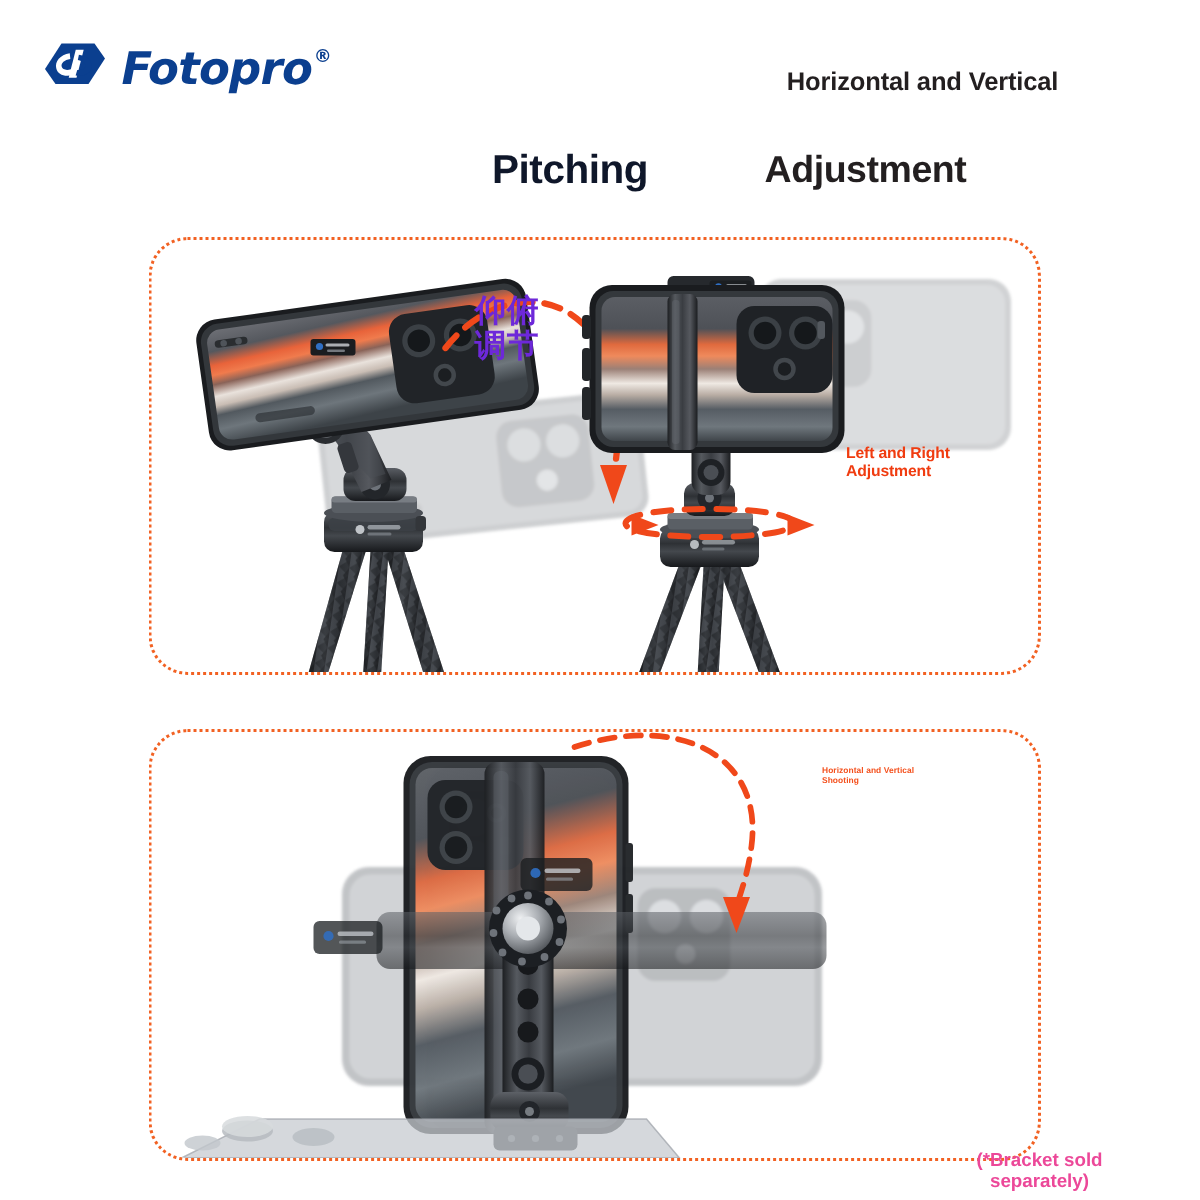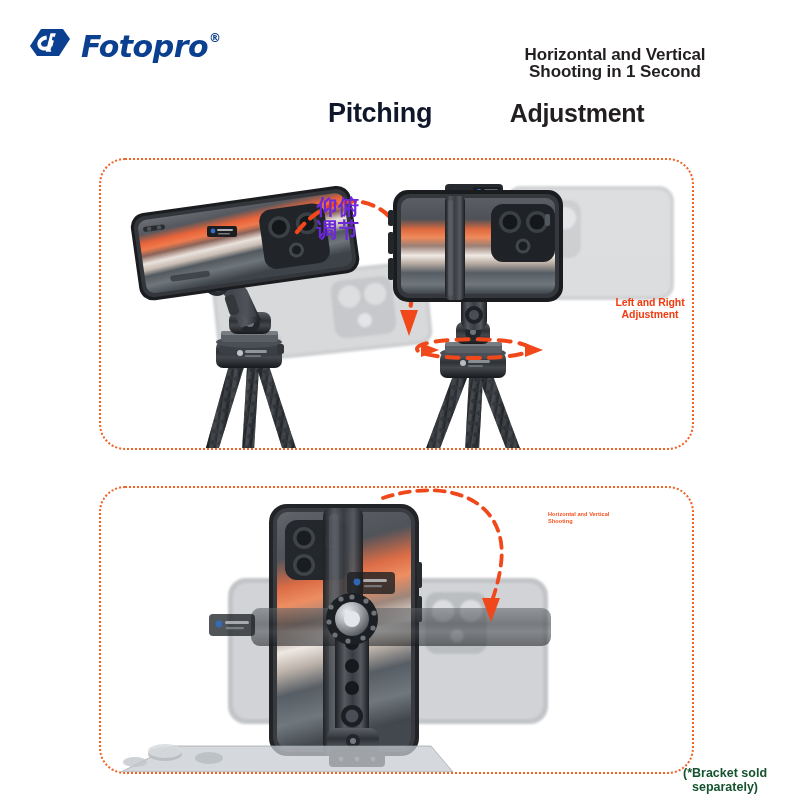--- a/index.html
+++ b/index.html
@@ -114,51 +114,50 @@
     font-size: 21px;
     font-weight: 700;
     line-height: 1.08;
     color: #6d28d9;
     text-align: center;
     width: 54px;
     letter-spacing: 0.5px;
   }
   .en-anno-lr {
     position: absolute;
-    left: 596px;
+    left: 564px;
     top: 297px;
     width: 108px;
-    text-align: center;
     font-size: 10.5px;
     font-weight: 700;
     line-height: 1.12;
     color: #f03c10;
     letter-spacing: -0.1px;
   }
   .en-anno-hv {
     position: absolute;
     left: 548px;
     top: 511px;
     width: 88px;
     font-size: 5.6px;
     font-weight: 700;
     line-height: 1.25;
     color: #f4511e;
     letter-spacing: 0.05px;
   }
   .footnote {
     position: absolute;
-    right: 0;
+    right: 32px;
     bottom: 6px;
     width: 150px;
     text-align: center;
     font-size: 12.5px;
     font-weight: 700;
     line-height: 1.12;
-    color: #14532d;
+    color: #ec4899;
   }
 
   svg { display: block; overflow: visible; }
   .noselect { user-select: none; }
 </style>
 </head>
 <body>
 
 <div class="page">
 
@@ -167,21 +166,20 @@
       <path d="M11 3 L33 3 L40 13 L29 30 L7 30 L0 20 Z" fill="#0b3f8f"></path>
       <path d="M16.5 9.5 C 10 10.5, 6.5 15, 7.5 19.5 C 8.4 23.6, 13 25.5, 18.5 24 L 17.2 20.2 C 14.2 21.2, 11.6 20.4, 11.1 18.4 C 10.6 16.2, 12.8 14, 16.9 13.4 Z" fill="#ffffff"></path>
       <path d="M20.5 7.2 L25.8 7.2 L21 25.8 L15.8 25.8 Z" fill="#ffffff"></path>
       <path d="M22.6 10.5 C 29 11.5, 32 15.5, 30.8 19.6 C 29.8 23.2, 25.4 25.2, 20.4 24.3 L 21.5 20.6 C 24.3 21.1, 26.6 20.2, 27 18.4 C 27.4 16.5, 25.6 14.8, 21.9 14 Z" fill="#0b3f8f"></path>
     </svg>
     <div class="logo-word noselect"><span>Fotopro</span><span class="reg">®</span></div>
   </div>
 
   <div class="kicker noselect">
     <div>Horizontal and Vertical</div>
-    <div>Shooting in 1 Second</div>
   </div>
 
   <div class="h-pitching noselect">Pitching</div>
 
   <div class="h-easy noselect">
     <div>Adjustment</div>
   </div>
 
   <div class="panel" id="panel-pitching">
     <div class="scene">

